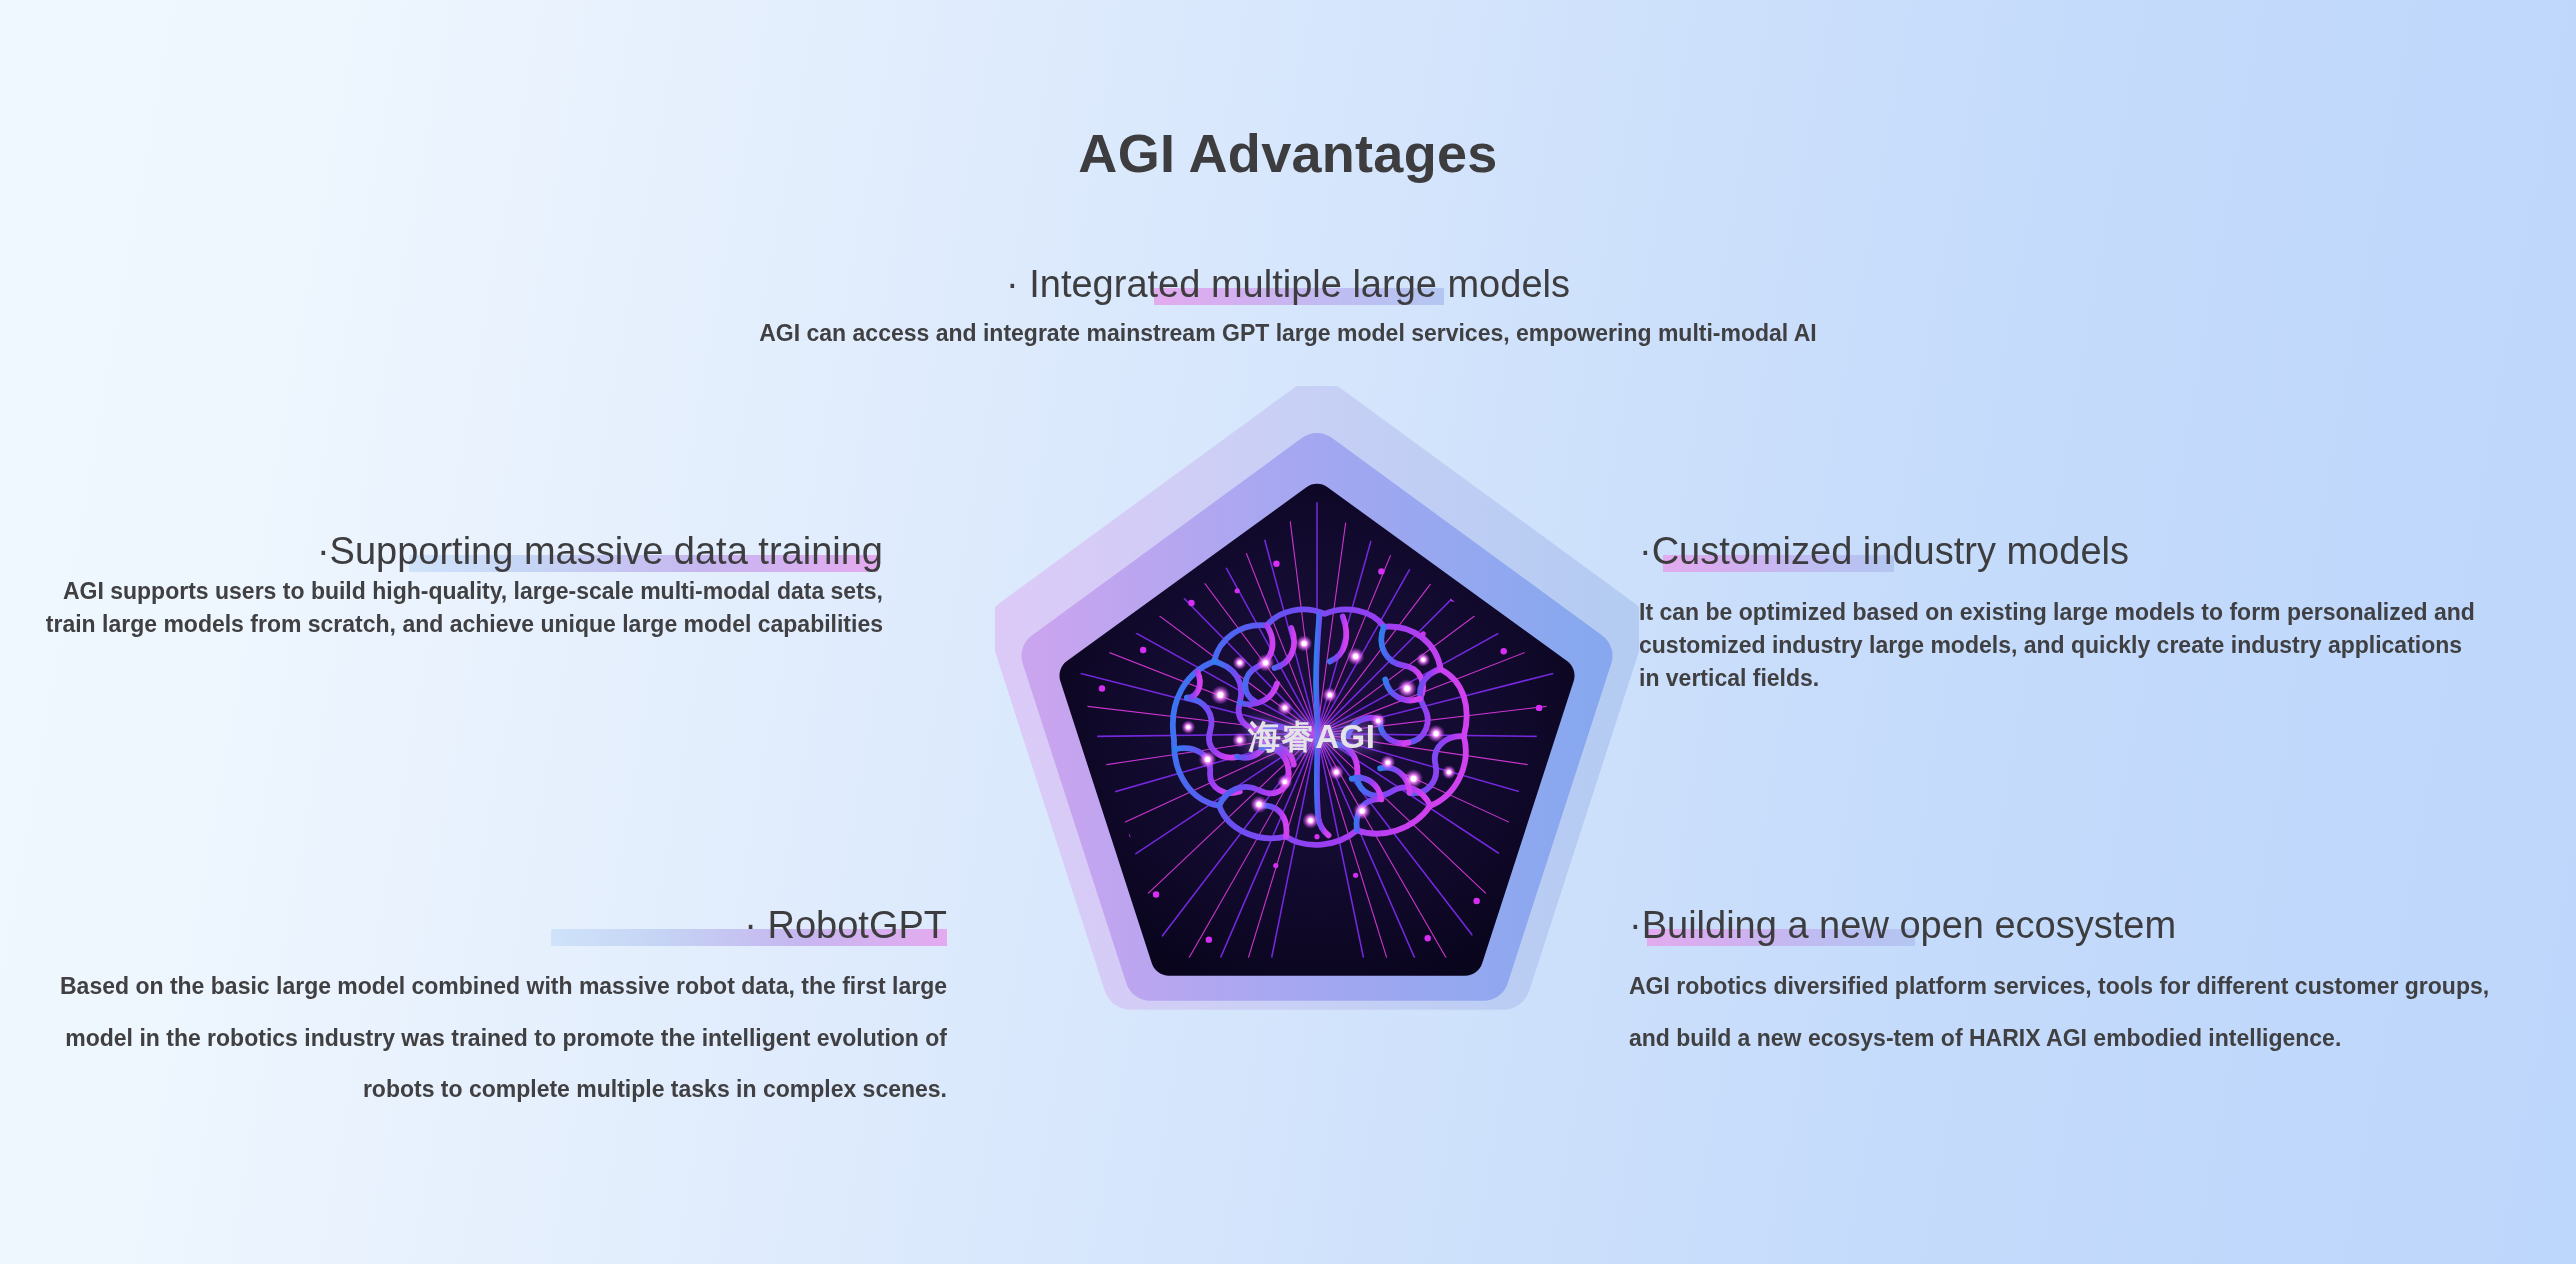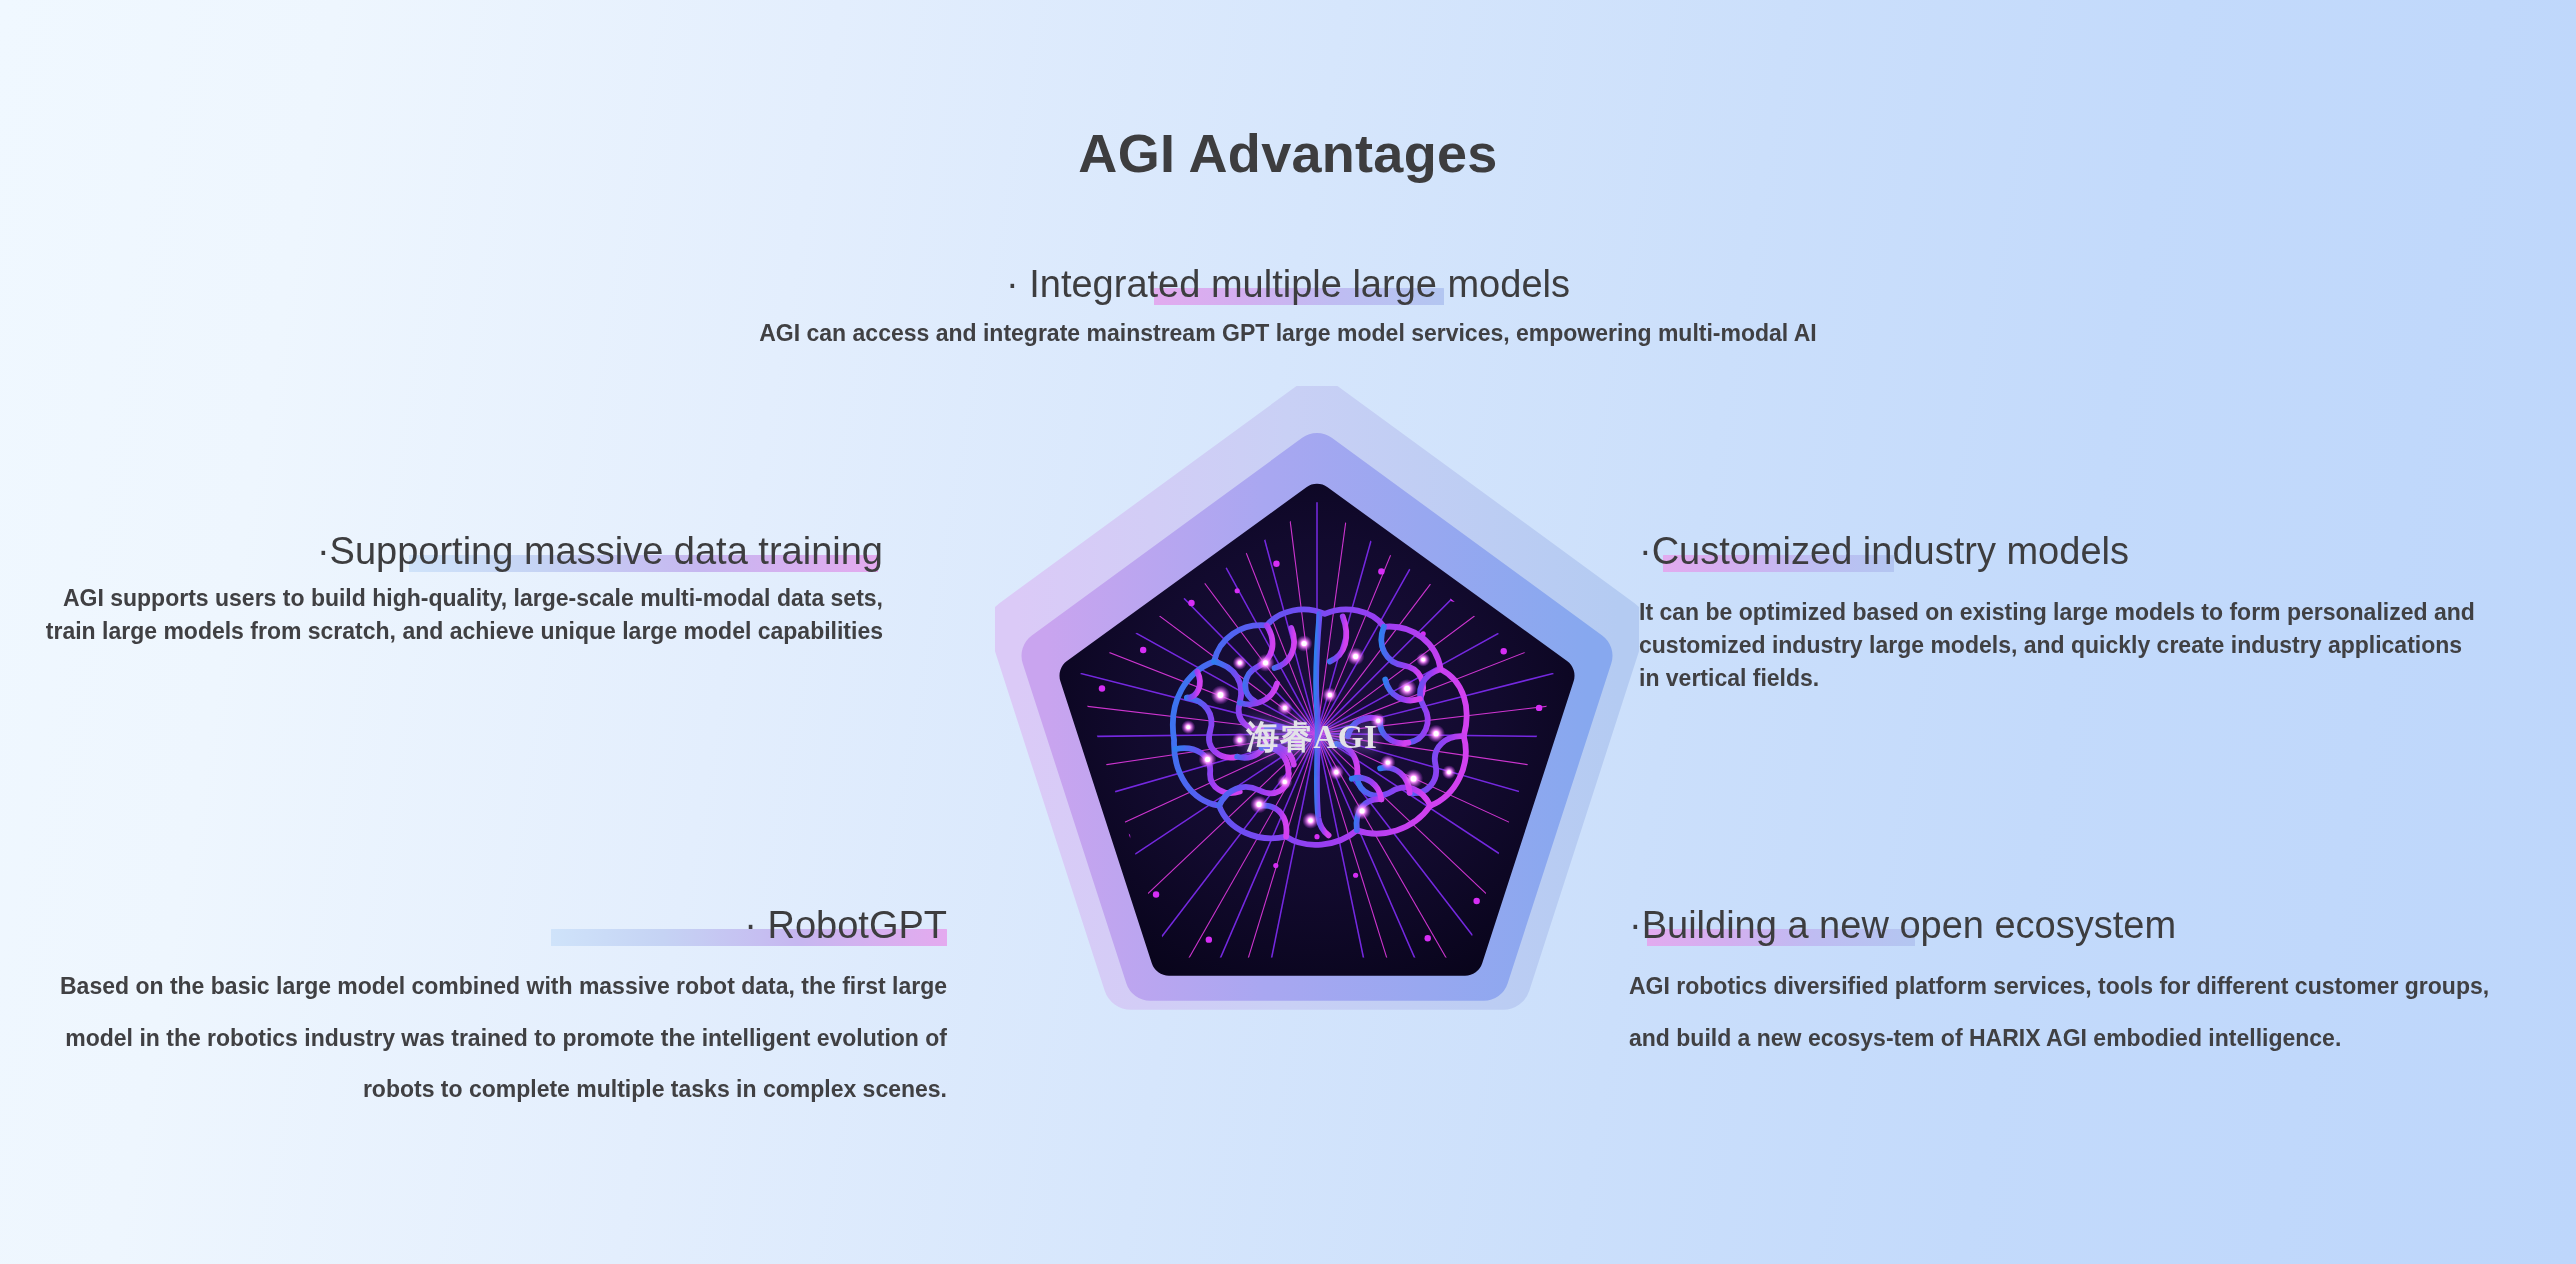--- a/index.html
+++ b/index.html
@@ -21,21 +21,21 @@
   .graphic svg{display:block;width:644px;height:721px;}
   .logo-text{
     position:absolute;left:0;top:0;width:644px;height:721px;
     display:flex;align-items:center;justify-content:center;
     pointer-events:none;
   }
   .logo-text span{
     transform:translate(-5.2px,-9px);
     font-size:33px;font-weight:700;color:#e3e3e8;letter-spacing:0.6px;
     text-shadow:0 0 10.3px rgba(200,150,255,.75),0 0 26px rgba(140,80,230,.55);
-    font-family:Liberation Serif, serif;
+    font-family:Liberation Sans, sans-serif;
   }
 
   
   .block{position:absolute;}
   .heading{
     position:relative;display:inline-block;
     font-size:38px;font-weight:400;color:#3d3d3f;white-space:nowrap;line-height:1.1;
   }
   .heading .hl{
     position:absolute;left:0;right:0;bottom:1.3px;height:16.7px;z-index:0;border-radius:0.6px;
@@ -51,21 +51,21 @@
   .hl-bp{background:linear-gradient(90deg,#cfe3fa 0%,#c5d3f4 28%,#c6b7f0 62%,#e4aaef 100%);}
 
   
   #blk-top{left:451px;top:264px;width:1674px;text-align:center;}
   #blk-top .heading .hl{left:148px;right:126px;}
   #blk-top .body-copy{margin-top:11.6px;}
 
   
   #blk-left-top{left:26px;top:531px;width:857px;text-align:right;}
   #blk-left-top .heading .hl{left:92px;right:5.2px;}
-  #blk-left-top .body-copy{margin-top:9px;}
+  #blk-left-top .body-copy{margin-top:2px;}
 
   
   #blk-left-bottom{left:26px;top:905px;width:921px;text-align:right;}
   #blk-left-bottom .heading .hl{left:-193px;right:0px;}
   #blk-left-bottom .body-copy{margin-top:14px;}
 
   
   #blk-right-top{left:1639px;top:531px;width:837px;text-align:left;}
   #blk-right-top .heading .hl{left:24px;right:235px;}
   #blk-right-top .body-copy{margin-top:23px;}

